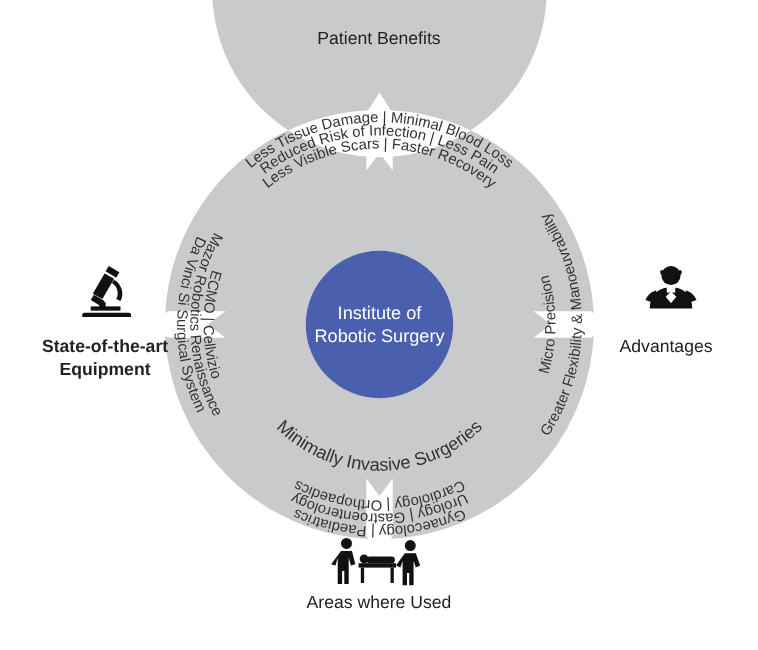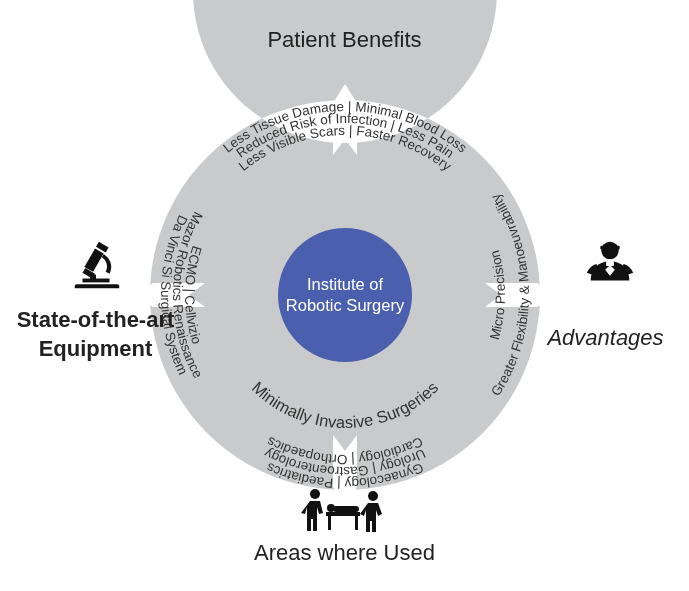--- a/index.html
+++ b/index.html
@@ -17,21 +17,21 @@
   #diagram {
     position: absolute;
     left: 0;
     top: 0;
     width: 689px;
     height: 591px;
   }
   .outer-label {
     position: absolute;
     color: #222222;
-    font-size: 22px;
+    font-size: 16px;
     line-height: 1.32;
     text-align: center;
     white-space: nowrap;
   }
   #label-top {
     left: 0;
     top: 25px;
     width: 689px;
   }
   #label-bottom {
@@ -41,23 +41,22 @@
   }
   #label-left {
     left: 8px;
     top: 305px;
     width: 175px;
     white-space: normal;
     font-weight: bold;
   }
   #label-right {
     left: 528px;
-    top: 323px;
+    top: 305px;
     width: 155px;
-    font-style: italic;
   }
   .icon-box {
     position: absolute;
     display: flex;
     align-items: center;
     justify-content: center;
   }
   #icon-left { left: 66px; top: 235px; width: 60px; height: 60px; }
   #icon-right { left: 580px; top: 235px; width: 60px; height: 60px; }
   #icon-bottom { left: 300px; top: 487px; width: 86px; height: 52px; }

